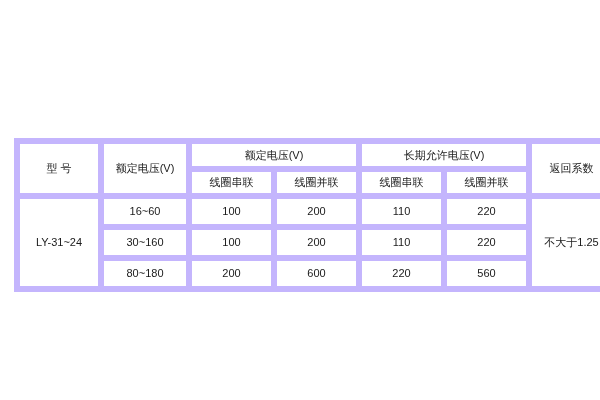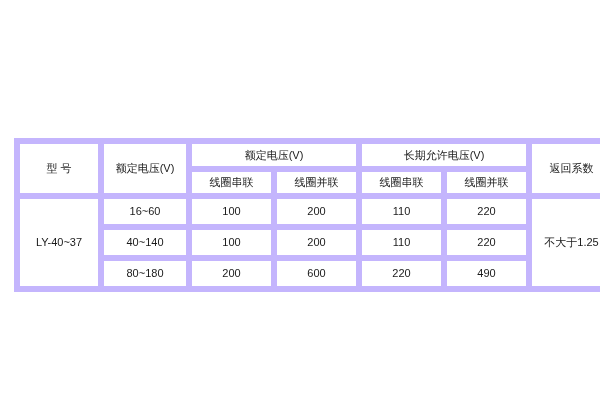--- a/index.html
+++ b/index.html
@@ -71,38 +71,38 @@
           <td colspan="2">长期允许电压(V)</td>
           <td rowspan="2">返回系数</td>
         </tr>
         <tr class="h-row2">
           <td>线圈串联</td>
           <td>线圈并联</td>
           <td>线圈串联</td>
           <td>线圈并联</td>
         </tr>
         <tr class="d-row">
-          <td rowspan="3" class="cell-model">LY-40~37</td>
+          <td rowspan="3" class="cell-model">LY-31~24</td>
           <td>16~60</td>
           <td>100</td>
           <td>200</td>
           <td>110</td>
           <td>220</td>
           <td rowspan="3" class="cell-ret">不大于1.25</td>
         </tr>
         <tr class="d-row">
-          <td>40~140</td>
+          <td>30~160</td>
           <td>100</td>
           <td>200</td>
           <td>110</td>
           <td>220</td>
         </tr>
         <tr class="d-row">
           <td>80~180</td>
           <td>200</td>
           <td>600</td>
           <td>220</td>
-          <td>490</td>
+          <td>560</td>
         </tr>
       </tbody>
     </table>
   </div>
 </div>
 
 </body></html>

